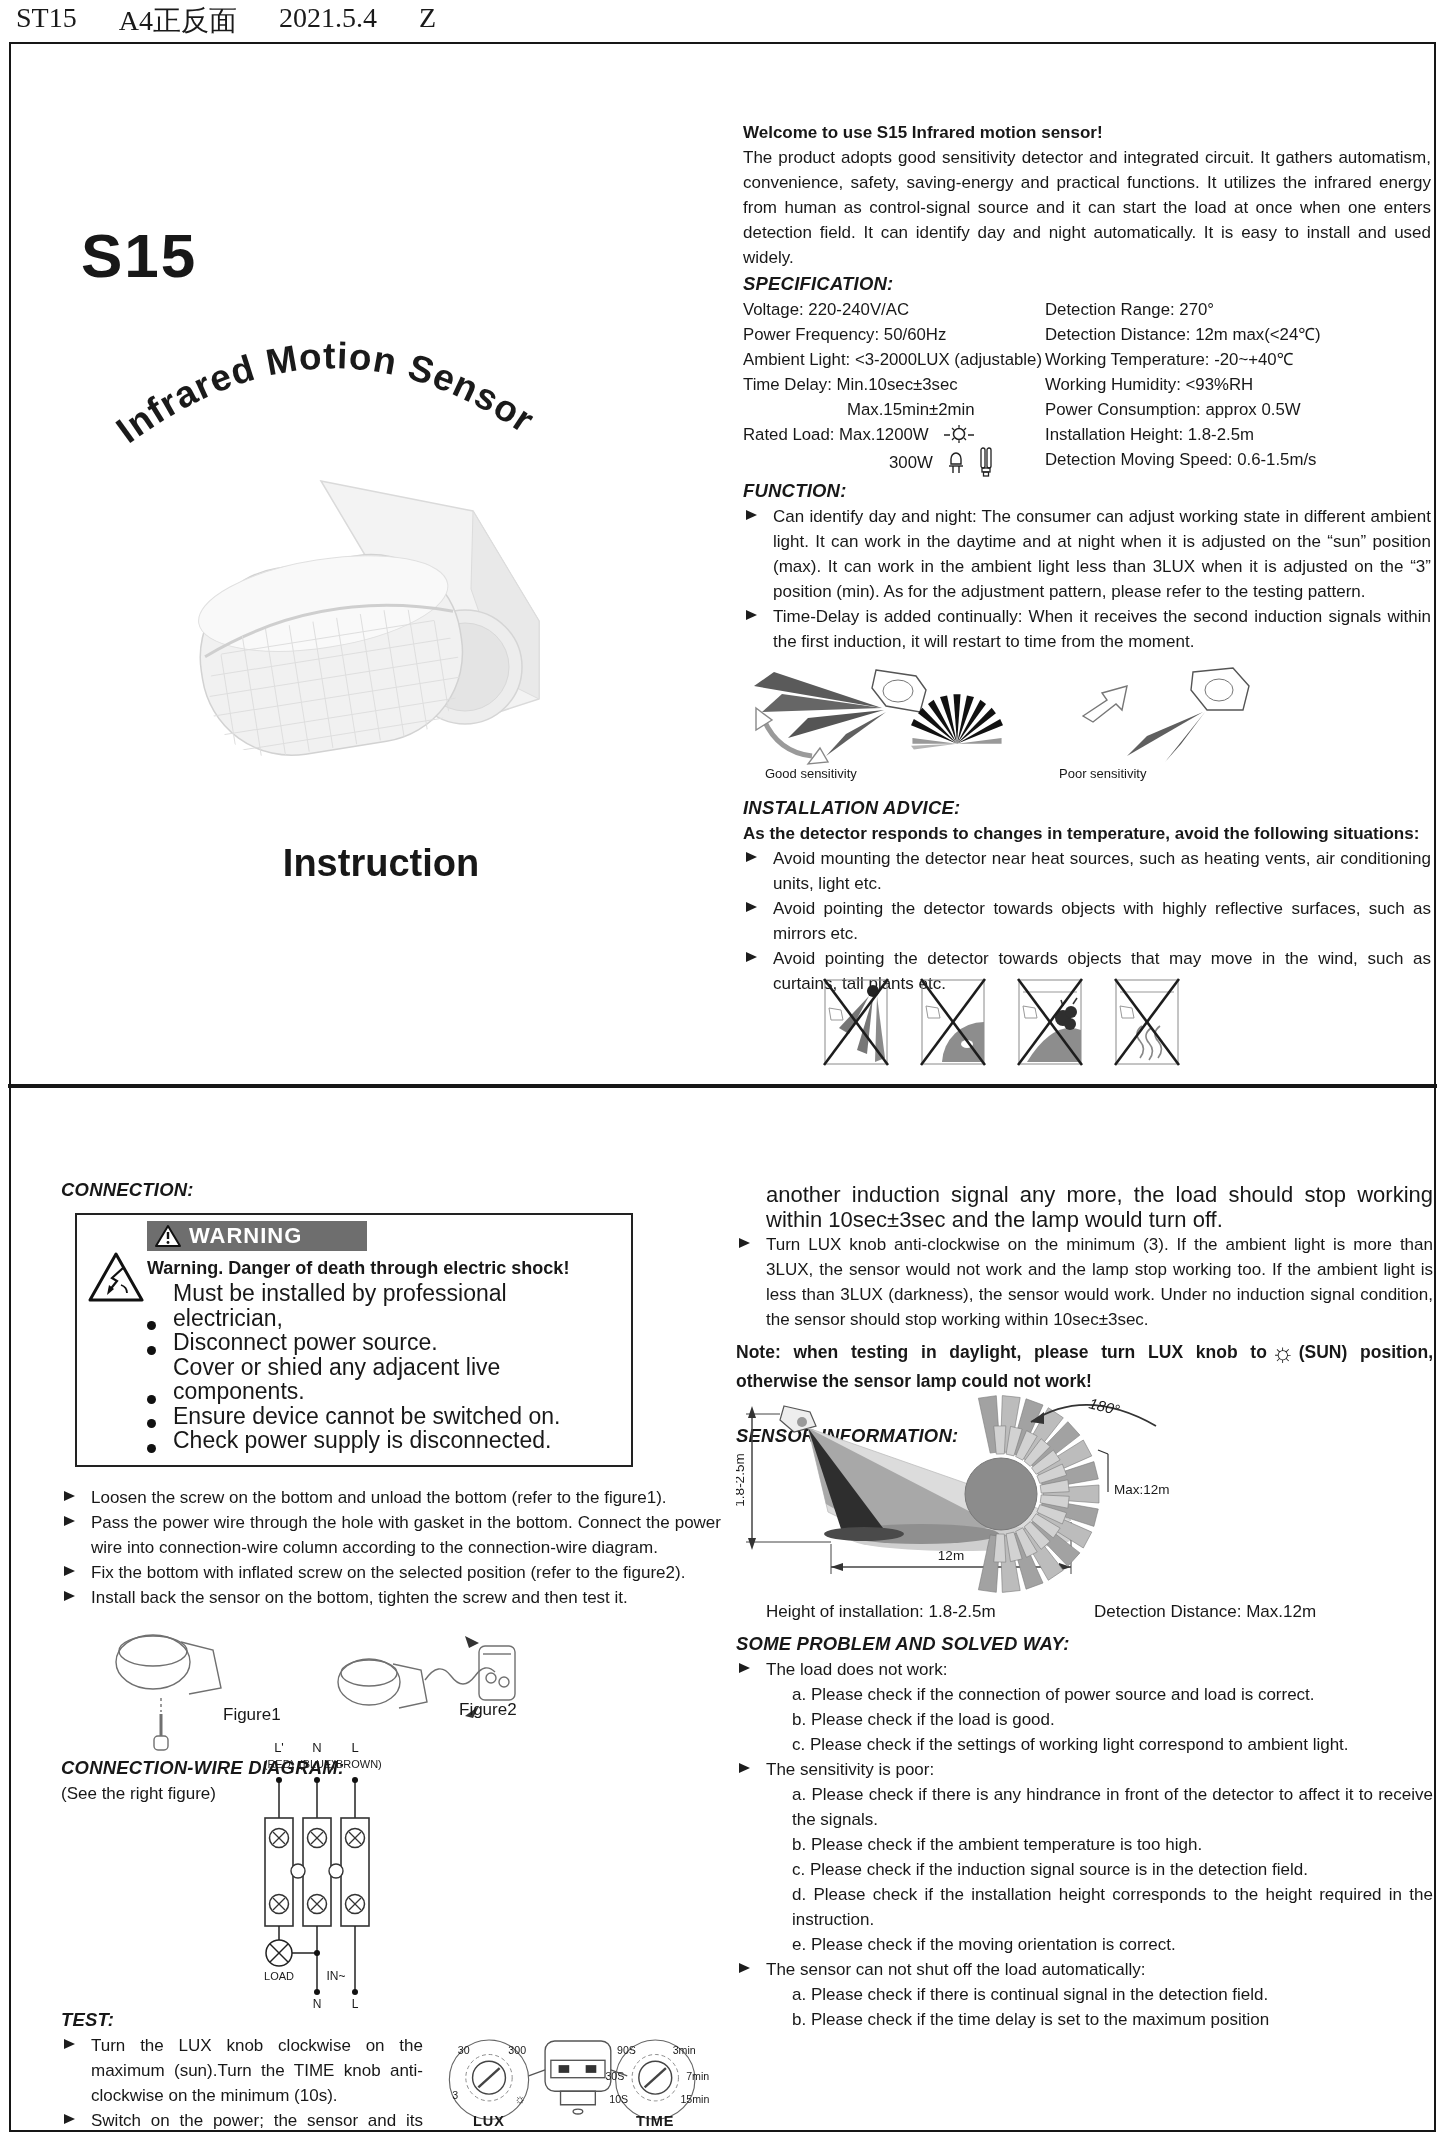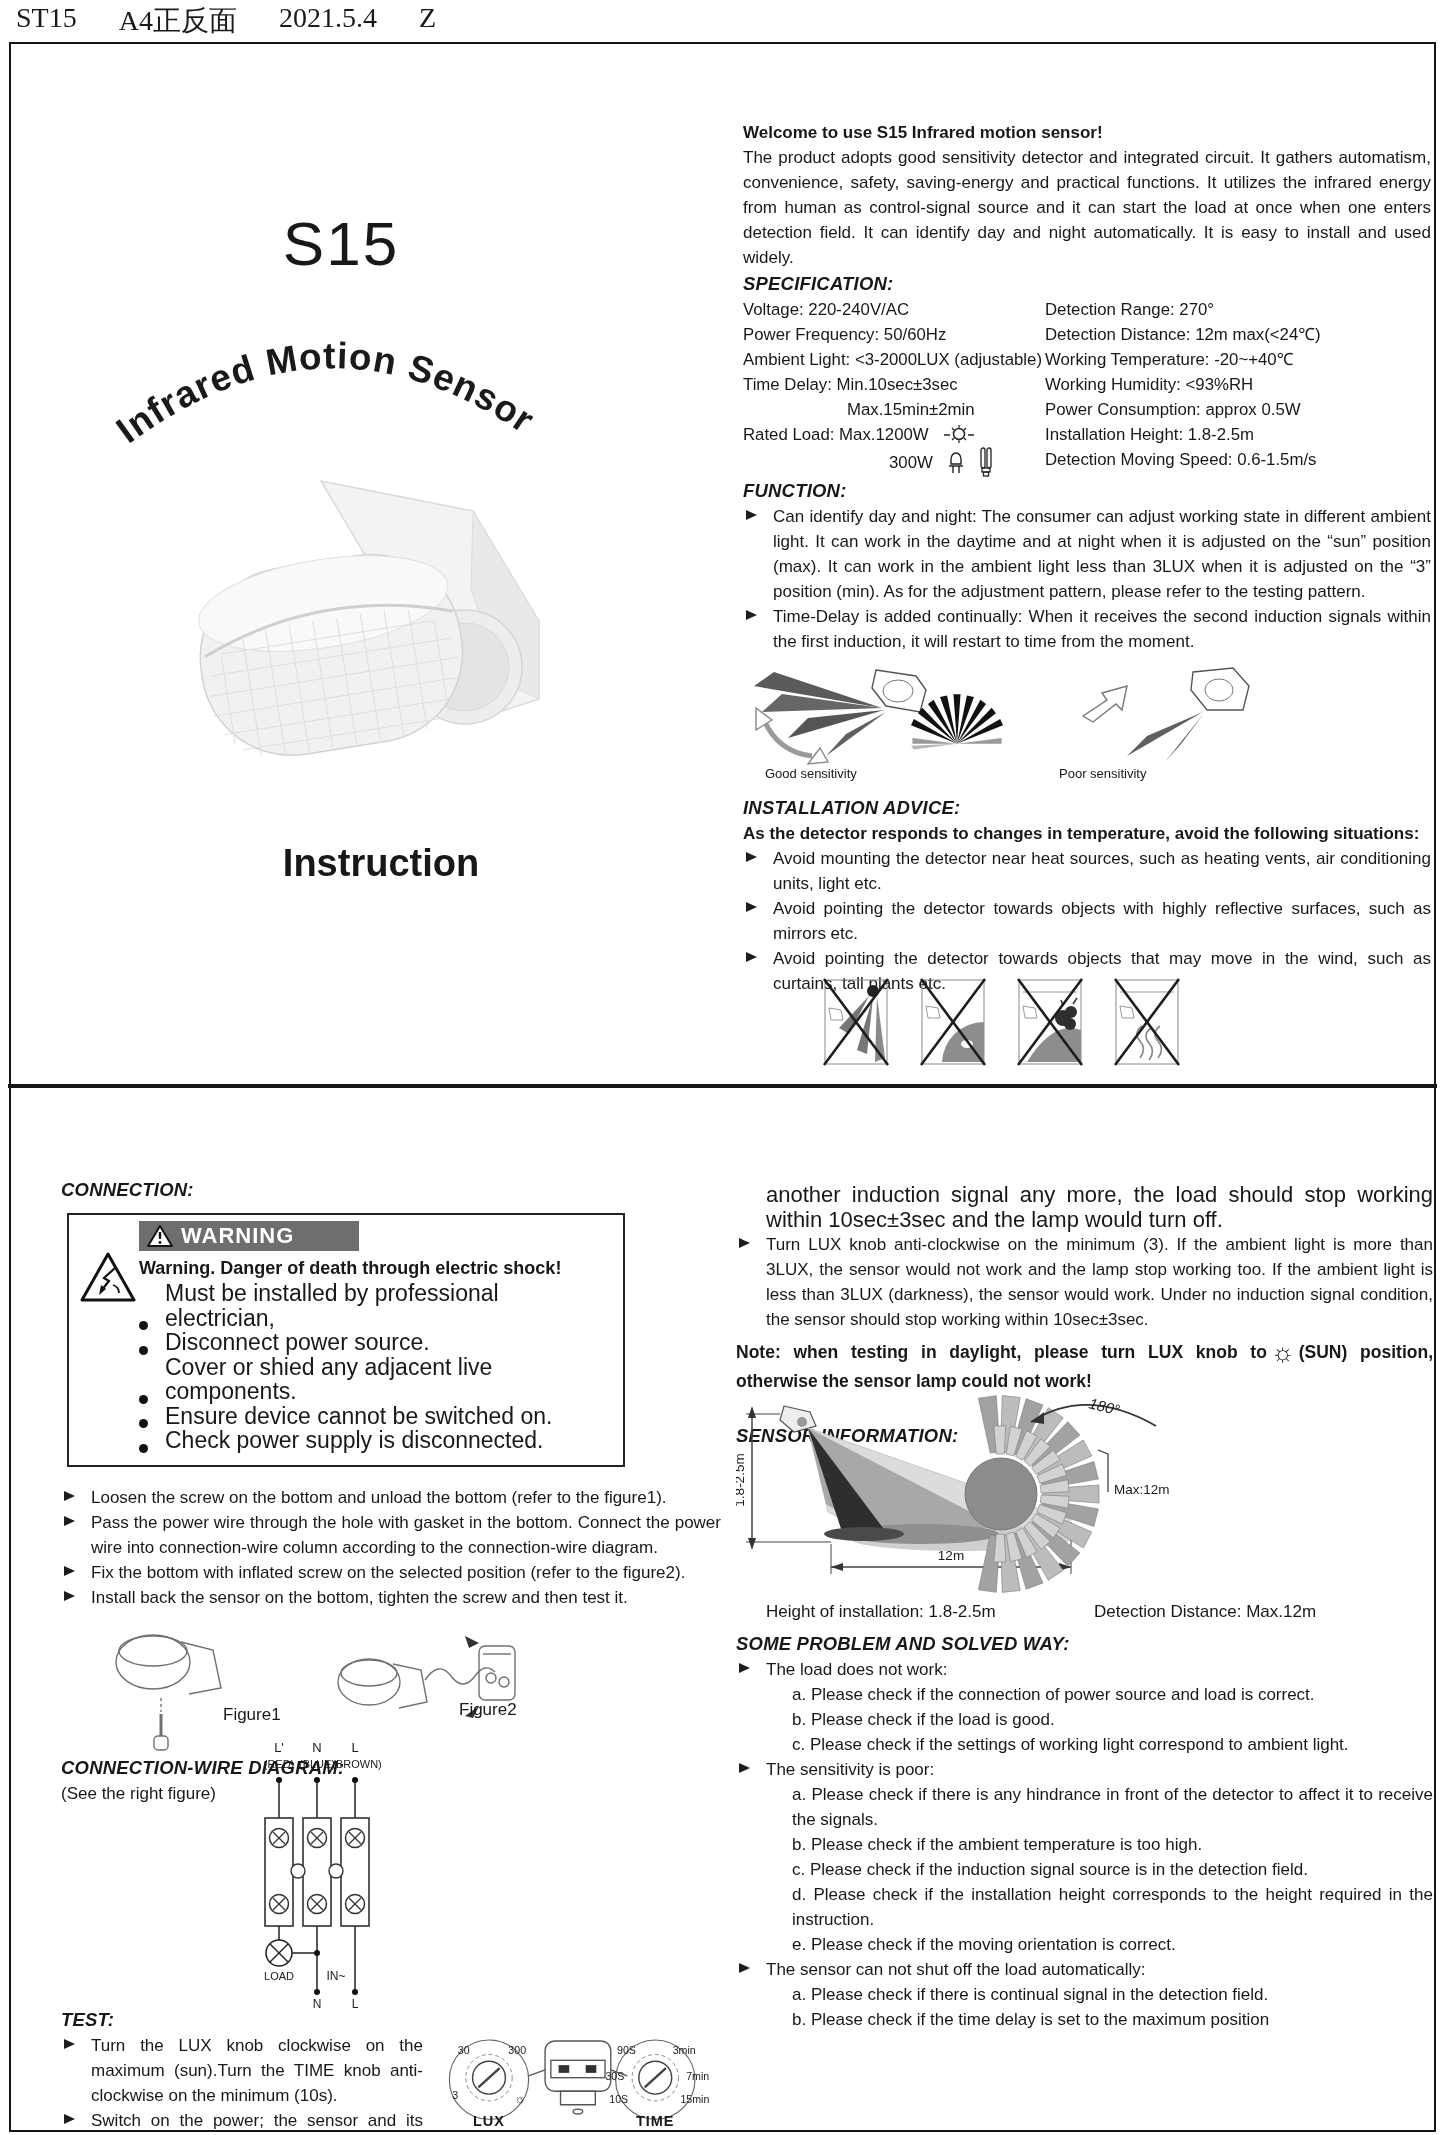--- a/index.html
+++ b/index.html
@@ -14,21 +14,21 @@
   .bold{font-weight:bold;}
   .h-it{font-style:italic;font-weight:bold;font-size:18.5px;line-height:27px;letter-spacing:.2px;}
 
   
   .li{display:flex;}
   .li .b{flex:0 0 30px;padding-top:6px;}
   .tri{width:0;height:0;border-style:solid;border-width:5.5px 0 5.5px 11px;border-color:transparent transparent transparent #1d1d1d;margin-left:3px;display:block;}
   .li .t{flex:1;text-align:justify;font-size:17px;line-height:25px;}
 
   
-  .model{position:absolute;left:70px;top:164px;width:520px;text-align:center;font-size:62px;font-weight:normal;letter-spacing:2px;}
+  .model{position:absolute;left:70px;top:176px;width:520px;text-align:left;font-size:62px;font-weight:bold;letter-spacing:2px;}
   .arc-svg{position:absolute;left:100px;top:252px;}
   .product-svg{position:absolute;left:160px;top:425px;}
   .instruction{position:absolute;left:70px;top:798px;width:600px;text-align:center;font-size:38px;font-weight:bold;}
 
   .col-tr{position:absolute;left:732px;top:76px;width:688px;}
   .col-bl{position:absolute;left:50px;top:1132px;width:660px;}
   .col-br{position:absolute;left:725px;top:1138px;width:697px;}
 
   
   .spec{display:flex;font-size:16.8px;line-height:25px;}
@@ -38,21 +38,21 @@
   .row-ic{display:flex;align-items:center;gap:15px;}
   .ind2{padding-left:146px;}
 
   
   .sens{position:relative;height:134px;margin-top:6px;}
   .sens .cap{position:absolute;top:106px;font-size:13px;}
   
   .avoid{display:flex;gap:31px;margin:-18px 0 6px 80px;}
 
   
-  .warnbox{border:2px solid #222;margin:10px 0 4px 6px;width:474px;position:relative;padding:6px 10px 12px 70px;}
+  .warnbox{border:2px solid #222;margin:10px 0 4px 14px;width:474px;position:relative;padding:6px 10px 12px 70px;}
   .warnbox .banner{background:#6e6e6e;color:#fff;width:212px;height:30px;display:flex;align-items:center;gap:8px;padding-left:8px;font-size:22px;font-weight:600;letter-spacing:1px;}
   .warnbox .wtitle{font-weight:bold;font-size:18px;line-height:26px;margin-top:4px;}
   .wli{display:flex;align-items:flex-end;line-height:24.5px;font-size:23px;}
   .wli .dot{flex:0 0 26px;padding-top:8px;}
   .wli .dot i{display:block;width:9px;height:9px;border-radius:50%;background:#111;}
   .tri-big{position:absolute;left:10px;top:36px;}
 
   
   .figrow{position:relative;height:140px;margin-top:4px;}
   .figrow .flab{position:absolute;font-size:17px;}

